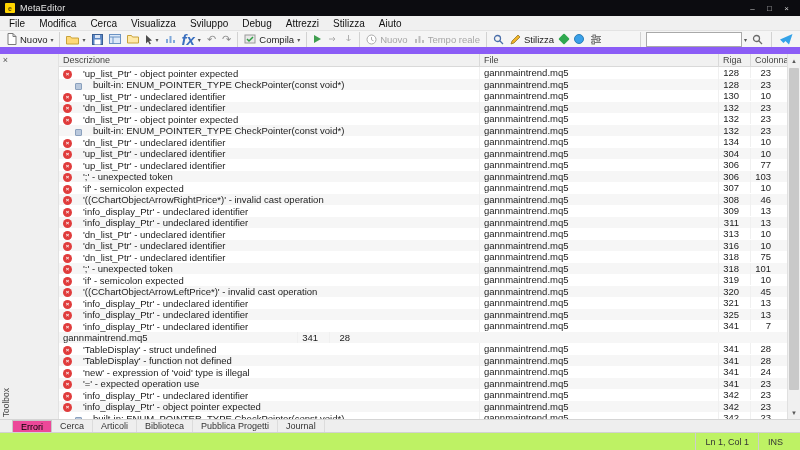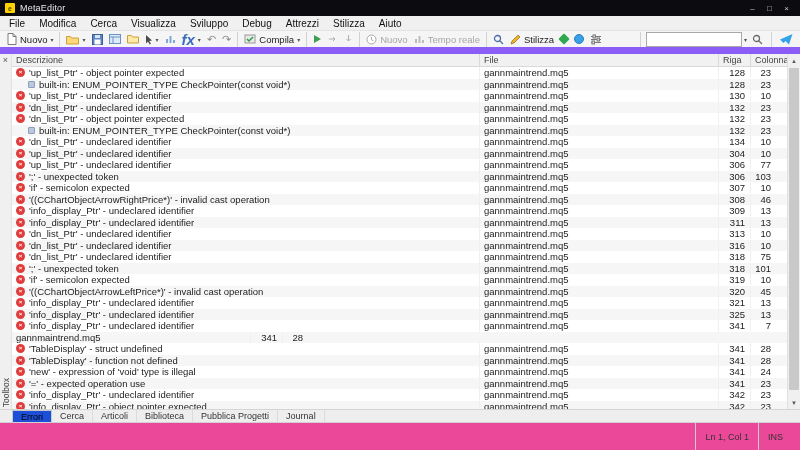--- a/index.html
+++ b/index.html
@@ -32,55 +32,55 @@
   .search-wrap { margin-left:auto; display:flex; align-items:center; gap:2px; }
   .search-input { width:96px; height:15px; border:1px solid #a9a9a9; background:#fff; font-size:9px; padding:0 3px; font-family:"Liberation Sans", sans-serif; }
 
   
   .main { flex:1 1 auto; min-height:0; display:flex; }
   .left-strip { width:11px; background:#f0f0f0; position:relative; flex:0 0 auto; }
   .panel-close { position:absolute; top:1px; left:0; width:11px; text-align:center; font-size:9px; color:#555; line-height:10px; cursor:default; }
   .toolbox-vtab { position:absolute; bottom:2px; left:0; width:11px; display:flex; justify-content:center; }
   .toolbox-vtab span { writing-mode:vertical-rl; transform:rotate(180deg); font-size:8.5px; color:#444; }
 
-  .errors { flex:1 1 auto; min-width:0; display:flex; flex-direction:column; background:#fff; border-left:1px solid #e2e2e2; }
+  .errors { flex:1 1 auto; min-width:0; display:flex; flex-direction:column; background:#fff; border-left:1px solid #e2e2e2;margin-left:47px; }
   .thead { height:13px; flex:0 0 auto; display:flex; background:#f1f1f1; border-bottom:1px solid #d9d9d9; font-size:9px; color:#444; }
   .h { padding:0 4px; border-right:1px solid #d9d9d9; display:flex; align-items:center; white-space:nowrap; overflow:hidden; }
   .h-desc { flex:1 1 auto; min-width:0; }
   .h-file { width:239px; flex:0 0 auto; }
   .h-line { width:32px; flex:0 0 auto; }
   .h-col  { width:36px; flex:0 0 auto; border-right:none; }
 
   .rows { flex:1 1 auto; overflow:hidden; }
   .erow { height:11.5px; display:flex; align-items:center; font-size:9.5px; color:#1c1c1c; }
   .erow.odd { background:#f6f6f6; }
-  .cdesc { flex:1 1 auto; min-width:0; display:flex; align-items:center; gap:4px; padding-left:4px; height:100%; overflow:hidden; white-space:nowrap; border-right:1px solid #f0f0f0; }
+  .cdesc { flex:1 1 auto; min-width:0; display:flex; align-items:flex-end; gap:11px; padding-left:4px; height:100%; overflow:hidden; white-space:nowrap; border-right:1px solid #f0f0f0; }
   .erow.info .cdesc { padding-left:15px; }
   .cdesc-text { overflow:hidden; white-space:nowrap; }
   .cfile { width:239px; flex:0 0 auto; padding-left:4px; height:100%; display:flex; align-items:center; border-right:1px solid #f0f0f0; overflow:hidden; white-space:nowrap; }
-  .cline { width:32px; flex:0 0 auto; text-align:right; padding-right:5px; border-right:1px solid #f0f0f0; }
+  .cline { width:32px; flex:0 0 auto; text-align:right; padding-right:11px; border-right:1px solid #f0f0f0; }
   .ccol  { width:36px; flex:0 0 auto; text-align:right; padding-right:16px; }
   .row-ic { flex:0 0 auto; }
   .err-ic { width:9px; height:9px; border-radius:50%; background:#e03c3c; color:#fff; font-size:6px; line-height:9px; text-align:center; font-weight:bold; }
   .info-ic { width:7px; height:7px; background:#b9c8dc; border:1px solid #8aa0bd; border-radius:1px; margin-left:1px; }
 
   
   .scrollbar { width:13px; flex:0 0 auto; background:#f0f0f0; border-left:1px solid #e0e0e0; position:relative; }
   .sb-arrow { position:absolute; left:0; width:12px; height:13px; display:flex; align-items:center; justify-content:center; font-size:6px; color:#585858; }
   .sb-up { top:0; }
   .sb-down { bottom:0; }
   .sb-thumb { position:absolute; top:14px; left:1px; width:10px; height:322px; background:#c9c9c9; border-radius:1px; }
 
   
   .tabsbar { height:13px; flex:0 0 auto; background:#eeeeee; border-top:1px solid #d5d5d5; display:flex; align-items:stretch; padding-left:12px; }
   .tab { padding:0 8px; font-size:9px; display:flex; align-items:center; color:#333; border-right:1px solid #dcdcdc; white-space:nowrap; cursor:default; }
-  .tab.active { background:#1d4ed8; border:1px solid #c9c9c9; border-bottom:none; color:#000; }
+  .tab.active { background:#ec4899; border:1px solid #c9c9c9; border-bottom:none; color:#000; }
 
   
-  .statusbar { height:28px; flex:0 0 auto; background:#ec4899; border-top:1px solid #d2d2d2; display:flex; align-items:flex-start; font-size:9px; color:#333; }
+  .statusbar { height:18px; flex:0 0 auto; background:#bef264; border-top:1px solid #d2d2d2; display:flex; align-items:flex-start; font-size:9px; color:#333; }
   .sb-spacer { flex:1 1 auto; }
   .sb-cell { border-left:1px solid #cdcdcd; padding:0 9px; height:100%; display:flex; align-items:center; white-space:nowrap; }
   .sb-grip { width:8px; height:100%; }
 </style>
 </head>
 <body>
 
 <div class="window">
 
   <div class="titlebar">

